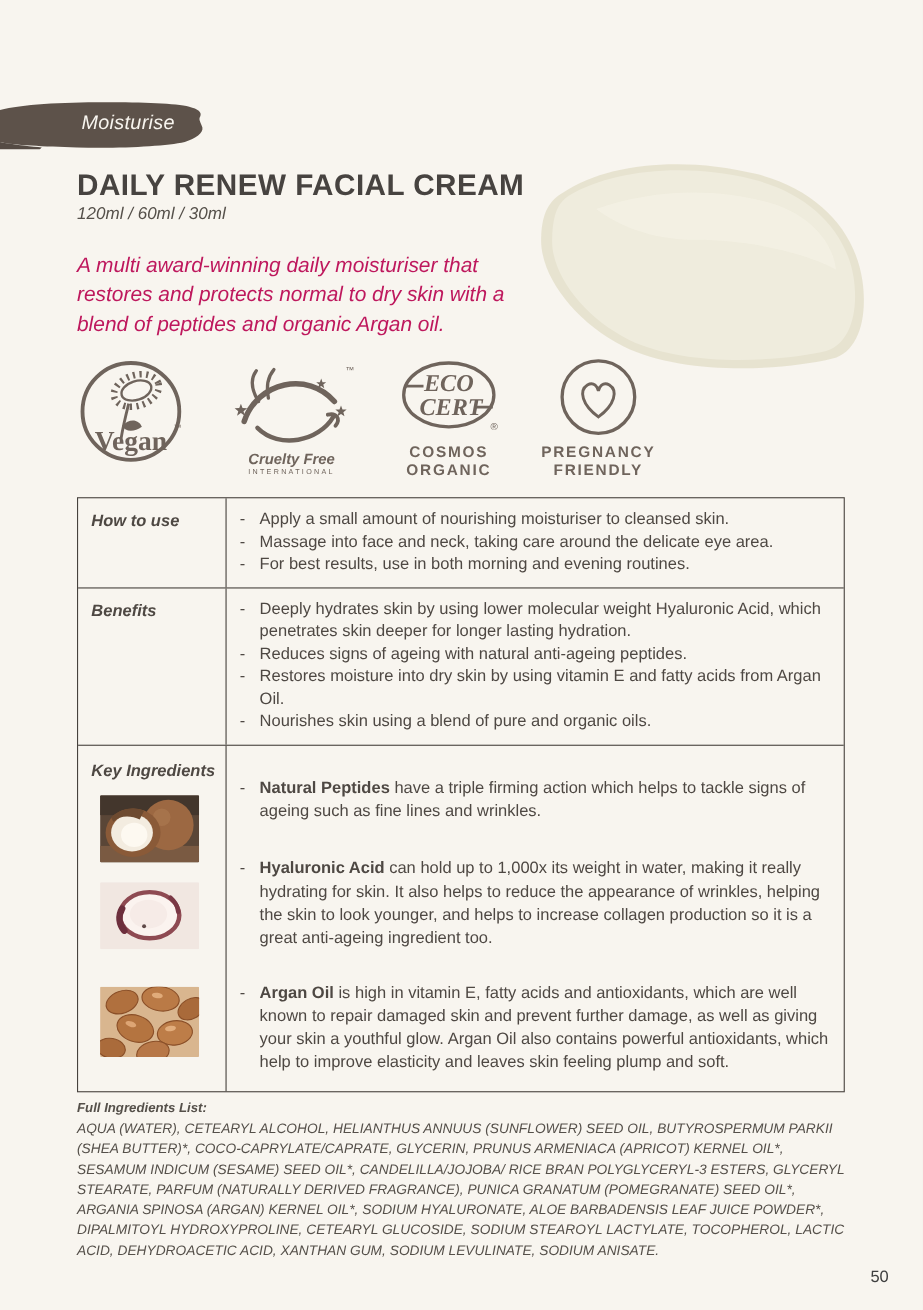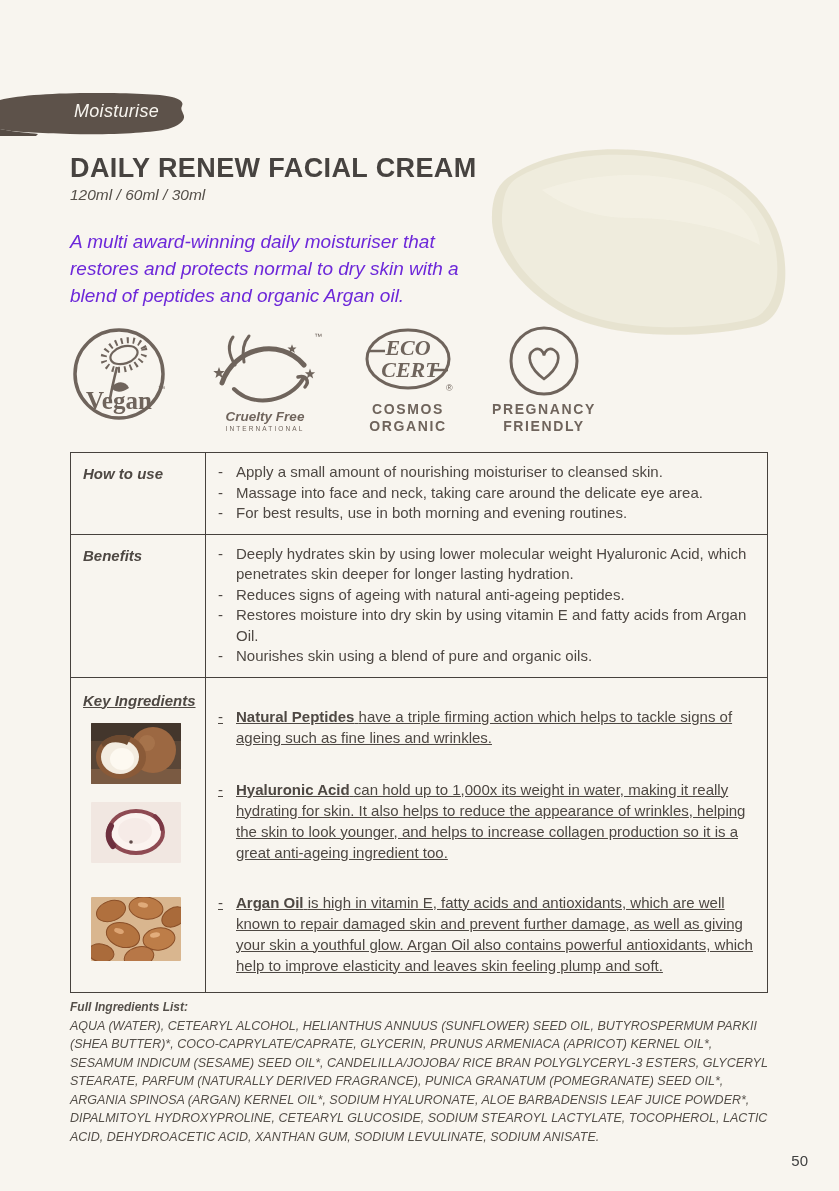--- a/index.html
+++ b/index.html
@@ -24,32 +24,32 @@
   .smear { position:absolute; left:462px; top:130px; }
   
   .content { padding:0 71px 0 70px; }
   .page-title {
     margin-top:153px;
     font-size:27px; font-weight:bold; letter-spacing:.4px; color:#474340;
   }
   .sizes { font-style:italic; font-size:15.5px; color:#55504a; margin-top:2px; }
   .desc {
     margin-top:24px; width:408px;
-    font-style:italic; font-size:19px; line-height:27px; color:#6d28d9;
+    font-style:italic; font-size:19px; line-height:27px; color:#be185d;
   }
   
   .logos { display:flex; align-items:flex-start; gap:36px; margin-top:16px; height:112px; }
   .logo-block { text-align:center; color:#6f645c; }
   .logo-caption { font-weight:bold; font-size:13.5px; margin-top:2px; color:#6f645c;font-style:italic; }
   .logo-subcaption { font-size:6.5px; letter-spacing:2.1px; color:#6f645c; margin-top:1px; }
   .logo-caption-wide { font-size:14px; letter-spacing:1.6px; color:#6f645c; line-height:17px; font-weight:bold; }
   
   .info-table { margin-top:15px; border:1px solid #47423d; width:698px; background:transparent; }
   .t-row { display:grid; grid-template-columns:135px 1fr; border-bottom:1px solid #47423d; }
-  .t-row:last-child { border-bottom:none;text-decoration:underline; }
+  .t-row:last-child { border-bottom:none; }
   .t-label-cell { border-right:1px solid #47423d; padding:12px 8px 10px 12px; }
   .t-label { font-weight:bold; font-style:italic; font-size:15px; color:#4e4843; }
   .t-content { list-style:none; padding:9px 14px 10px 12px; }
   .t-content li { display:flex; gap:13px; font-size:15px; line-height:20.5px; color:#4e4843; }
   .t-content li::before { content:"-"; flex:0 0 auto; }
   
   .ki-left { border-right:1px solid #47423d; padding:14px 8px 10px 12px; display:flex; flex-direction:column; }
   .ki-left svg { margin-left:8px; border-radius:1px; }
   .ki-img-1 { margin-top:14px; }
   .ki-img-2 { margin-top:18px; }

